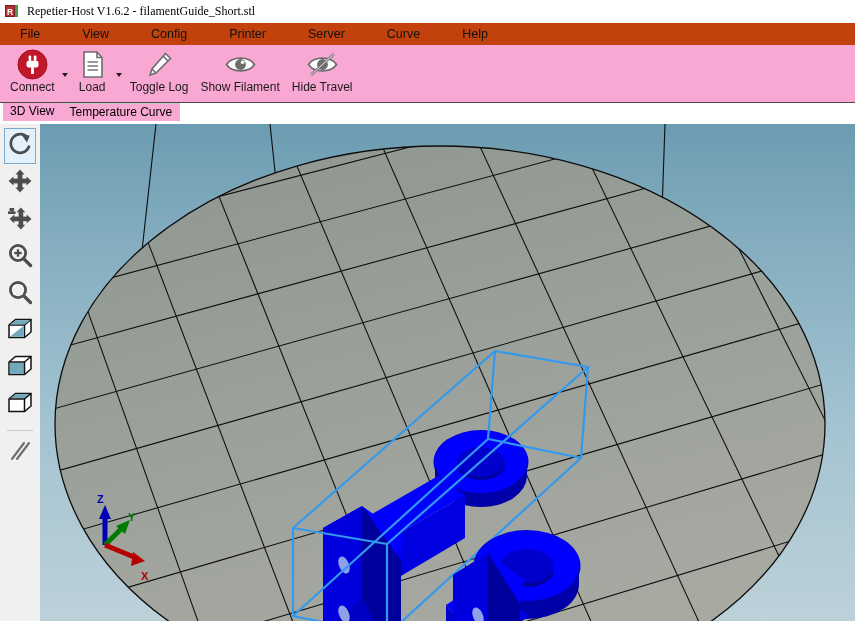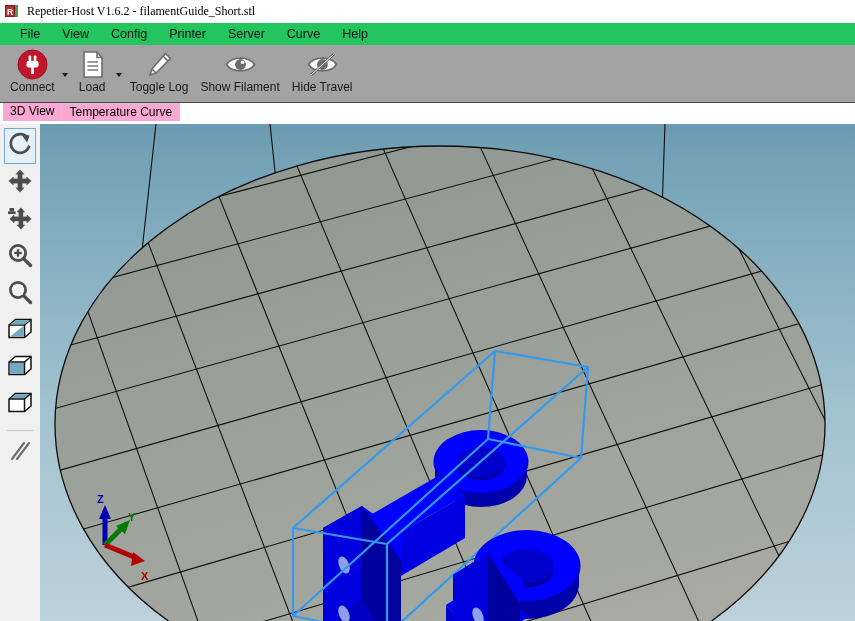--- a/index.html
+++ b/index.html
@@ -15,30 +15,31 @@
   
   .titlebar{
     height:23px;background:#ffffff;display:flex;align-items:center;
     padding:0 0 0 5px;border-bottom:0;position:relative;
   }
   .appicon{width:15px;height:15px;position:relative;flex:0 0 auto;margin-right:7px;}
   .titletext{font-size:12px;color:#000;line-height:15px;white-space:nowrap;font-family:Liberation Serif, serif;}
 
   
   .menubar{
-    height:22px;background:#22c55e;display:flex;align-items:center;
+    height:22px;background:#c2410c;display:flex;align-items:center;
     padding-left:9px;
+    gap:20px;
   }
   .menuitem{
     font-size:12.5px;color:#111;padding:2px 11px;line-height:16px;white-space:nowrap;cursor:default;
   }
 
   
   .toolbar{
-    height:57px;background:#a3a3a3;display:flex;align-items:flex-start;
+    height:57px;background:#f9a8d4;display:flex;align-items:flex-start;
     padding-left:4px;position:relative;border-bottom:1px solid #4a4a4a;
   }
   .tbtn{
     display:flex;flex-direction:column;align-items:center;justify-content:flex-start;
     padding:3px 6px 0 6px;cursor:default;min-width:30px;
   }
   .tbico{height:33px;display:flex;align-items:center;justify-content:center;}
   .tblabel{font-size:12px;color:#1a1a1a;line-height:14px;margin-top:-1px;white-space:nowrap;}
   .tgroup{display:flex;align-items:flex-start;}
   .drop{

